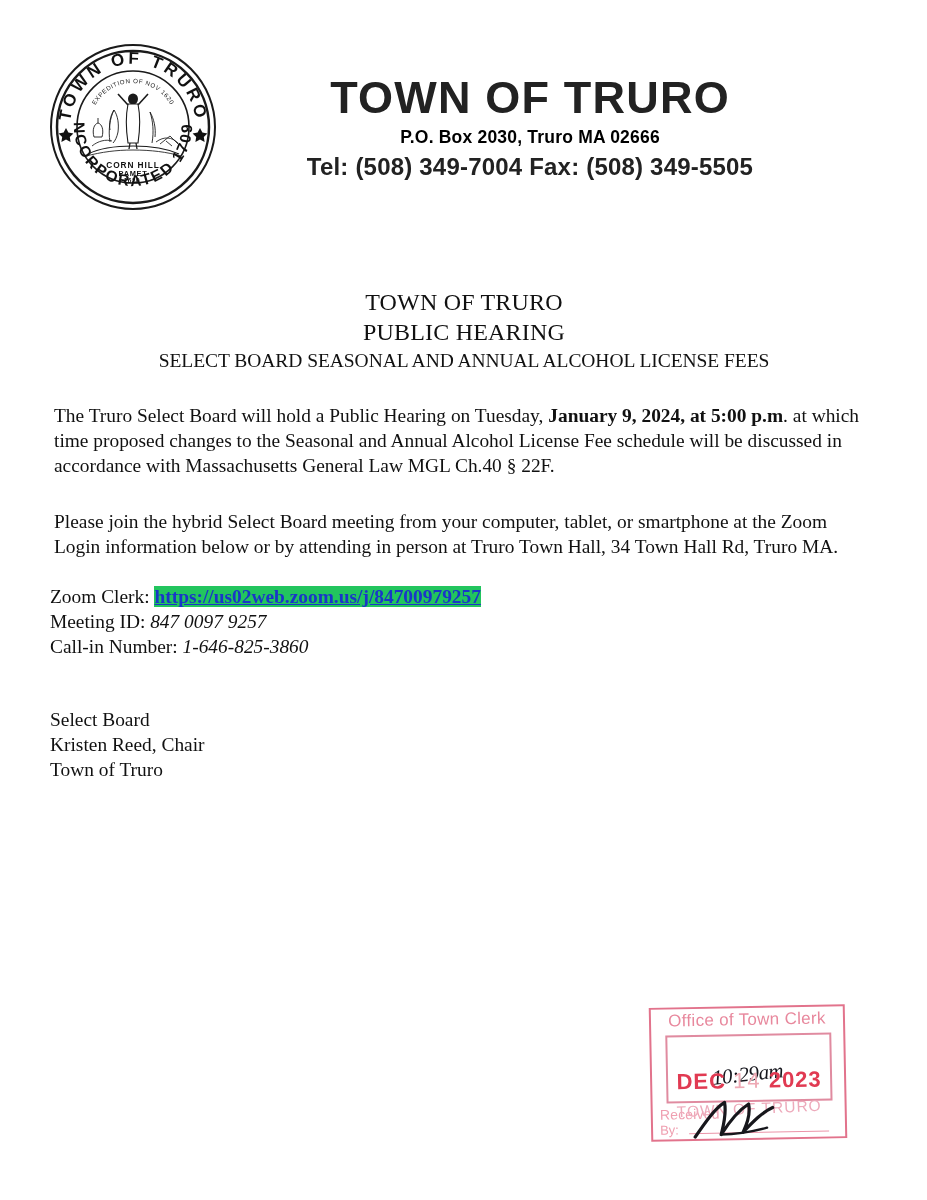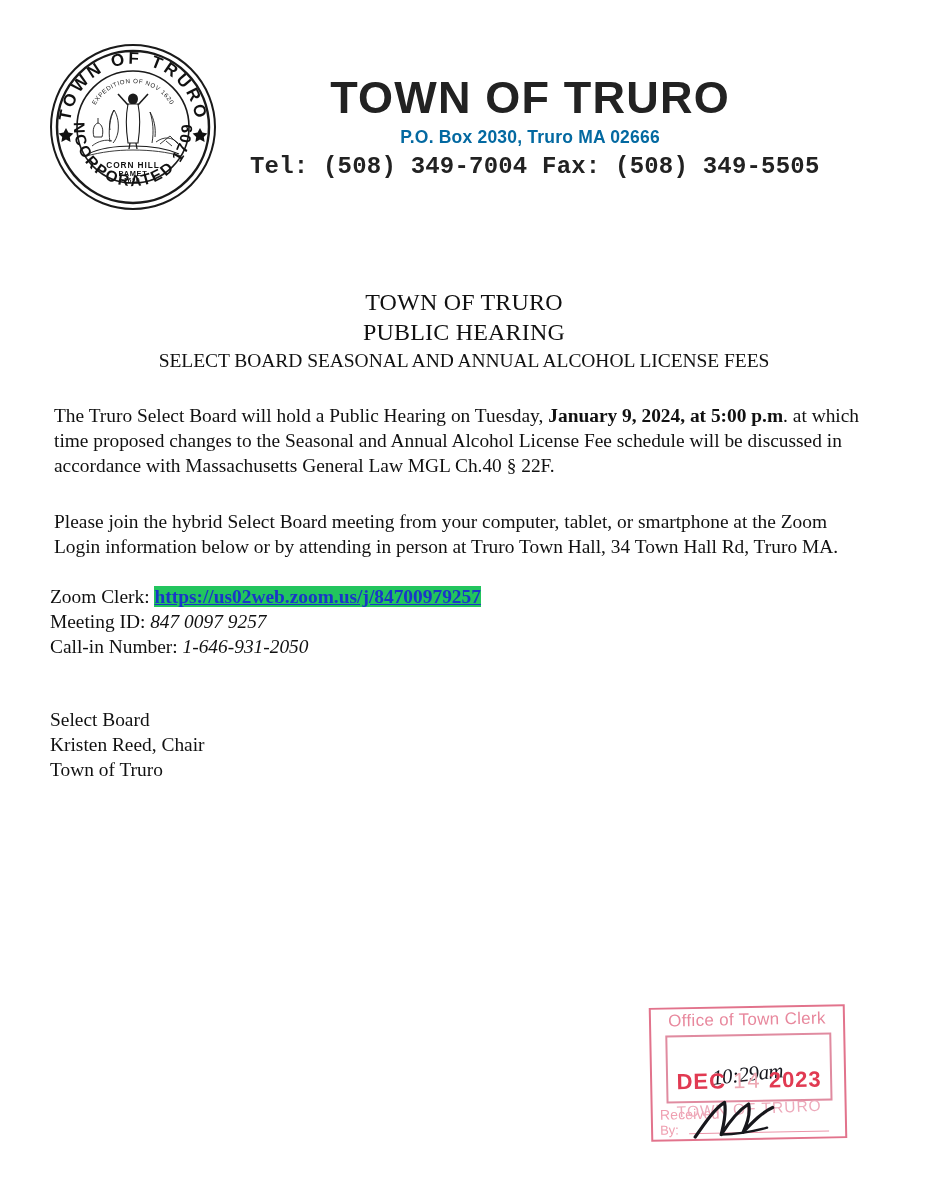--- a/index.html
+++ b/index.html
@@ -49,24 +49,24 @@
     color: #222222;
     margin: 0;
     white-space: nowrap;
   }
   .town-address {
     font-family: "Liberation Sans", "DejaVu Sans", sans-serif;
     font-weight: bold;
     font-size: 17.5px;
     letter-spacing: 0.2px;
     margin: 6px 0 0 0;
-    color: #0369a1;
+    color: #000000;
   }
   .town-phones {
-    font-family: Liberation Mono, monospace;
+    font-family: Liberation Sans, sans-serif;
     font-weight: bold;
     font-size: 24px;
     letter-spacing: 0.2px;
     margin: 5px 0 0 0;
     color: #222222;
     white-space: nowrap;
   }
 
   
   .doc-body {
@@ -309,21 +309,21 @@
 
   <div class="gap-2"></div>
 
   <p class="para">Please join the hybrid Select Board meeting from your computer, tablet, or smartphone at the Zoom Login information below or by attending in person at Truro Town Hall, 34 Town Hall Rd, Truro MA.</p>
 
   <div class="gap-3"></div>
 
   <div class="contact-lines">
     <div><span>Zoom Clerk: </span><a class="zoom-link" href="#">https://us02web.zoom.us/j/84700979257</a></div>
     <div><span>Meeting ID: </span><span class="ital">847 0097 9257</span></div>
-    <div><span>Call-in Number: </span><span class="ital">1-646-931-2050</span></div>
+    <div><span>Call-in Number: </span><span class="ital">1-646-825-3860</span></div>
   </div>
 
   <div class="gap-4"></div>
 
   <div class="signature-lines">
     <div>Select Board</div>
     <div>Kristen Reed, Chair</div>
     <div>Town of Truro</div>
   </div>
 

